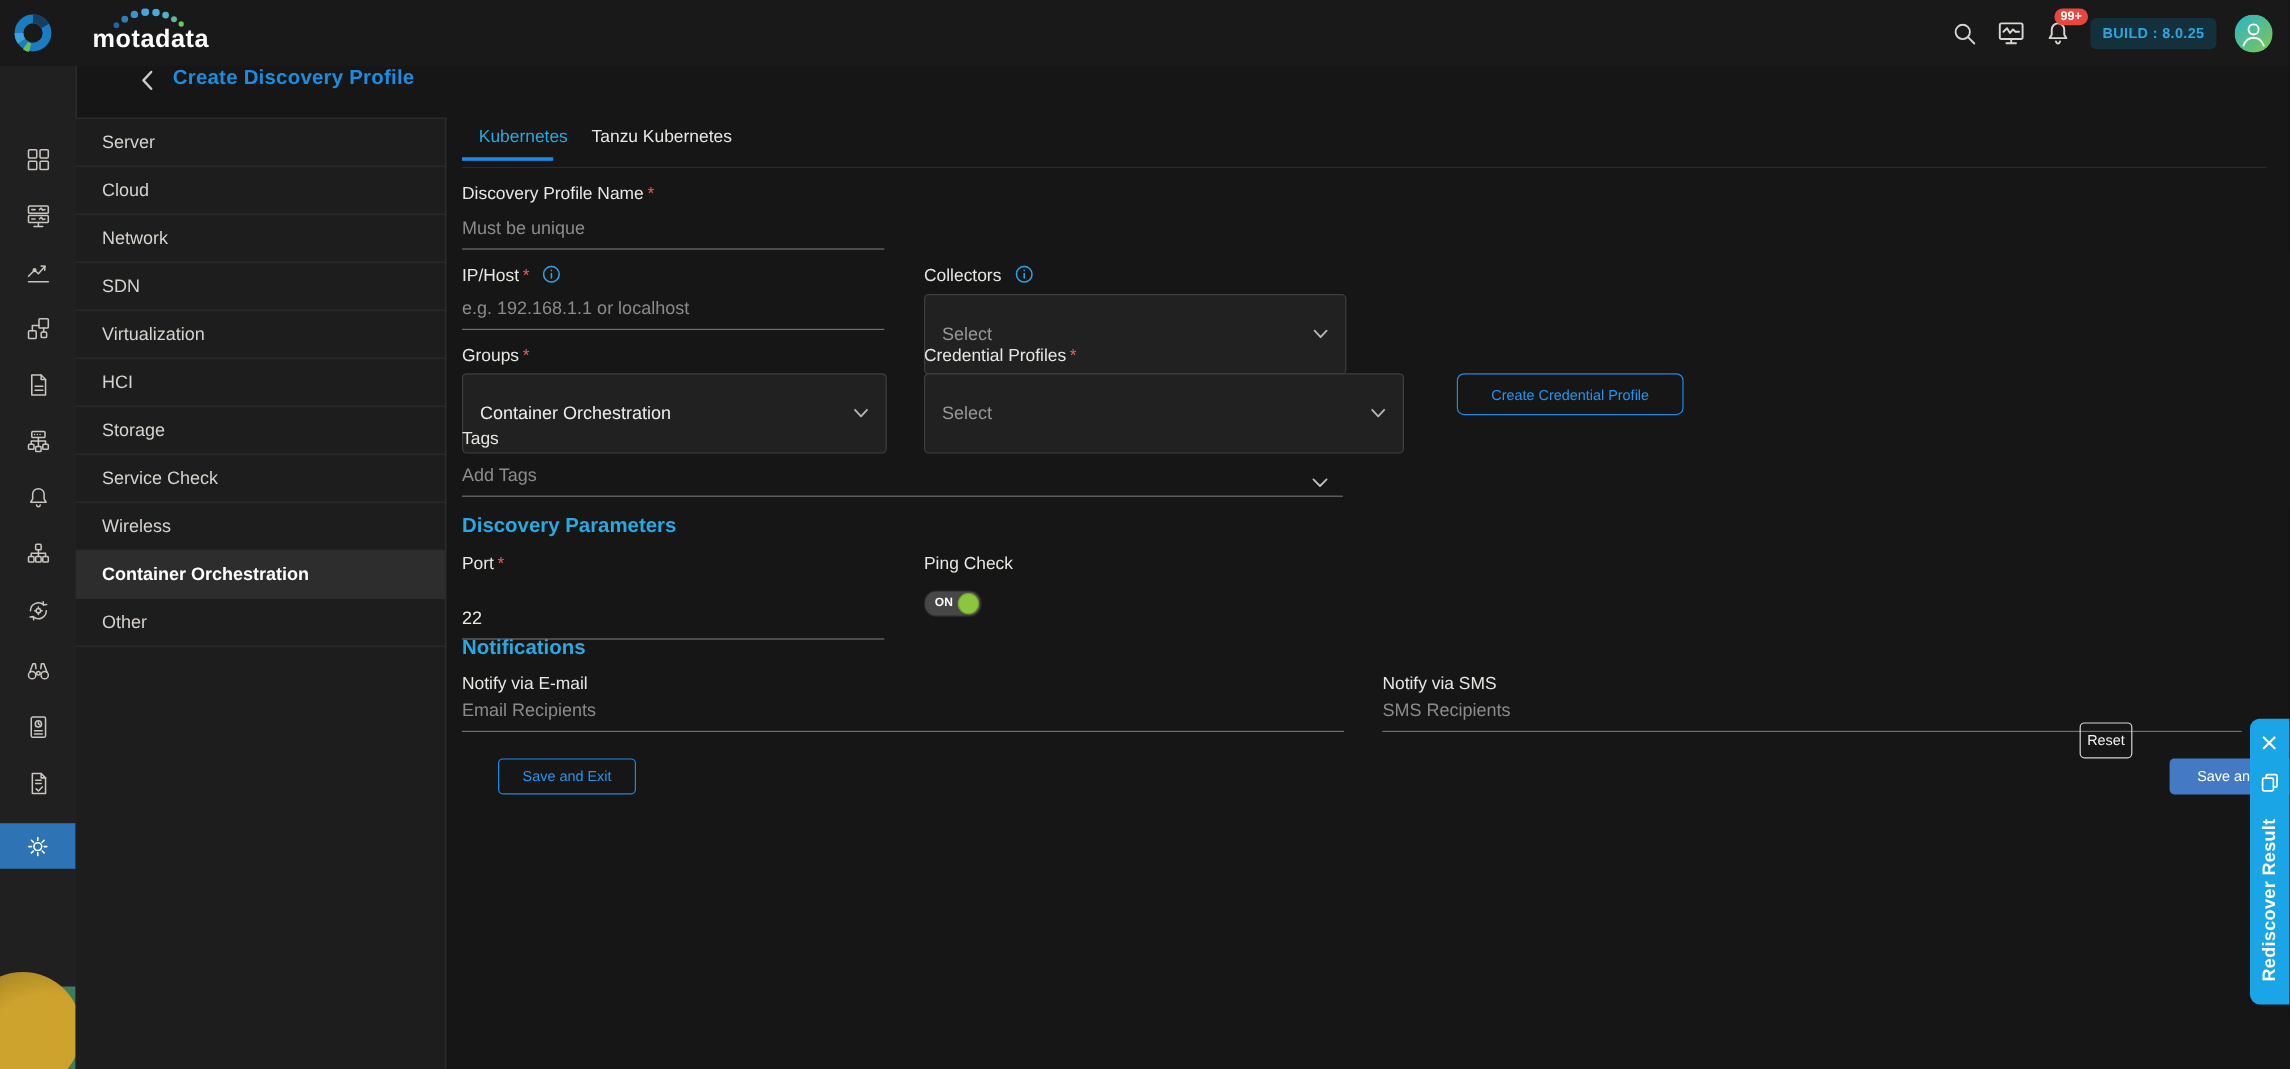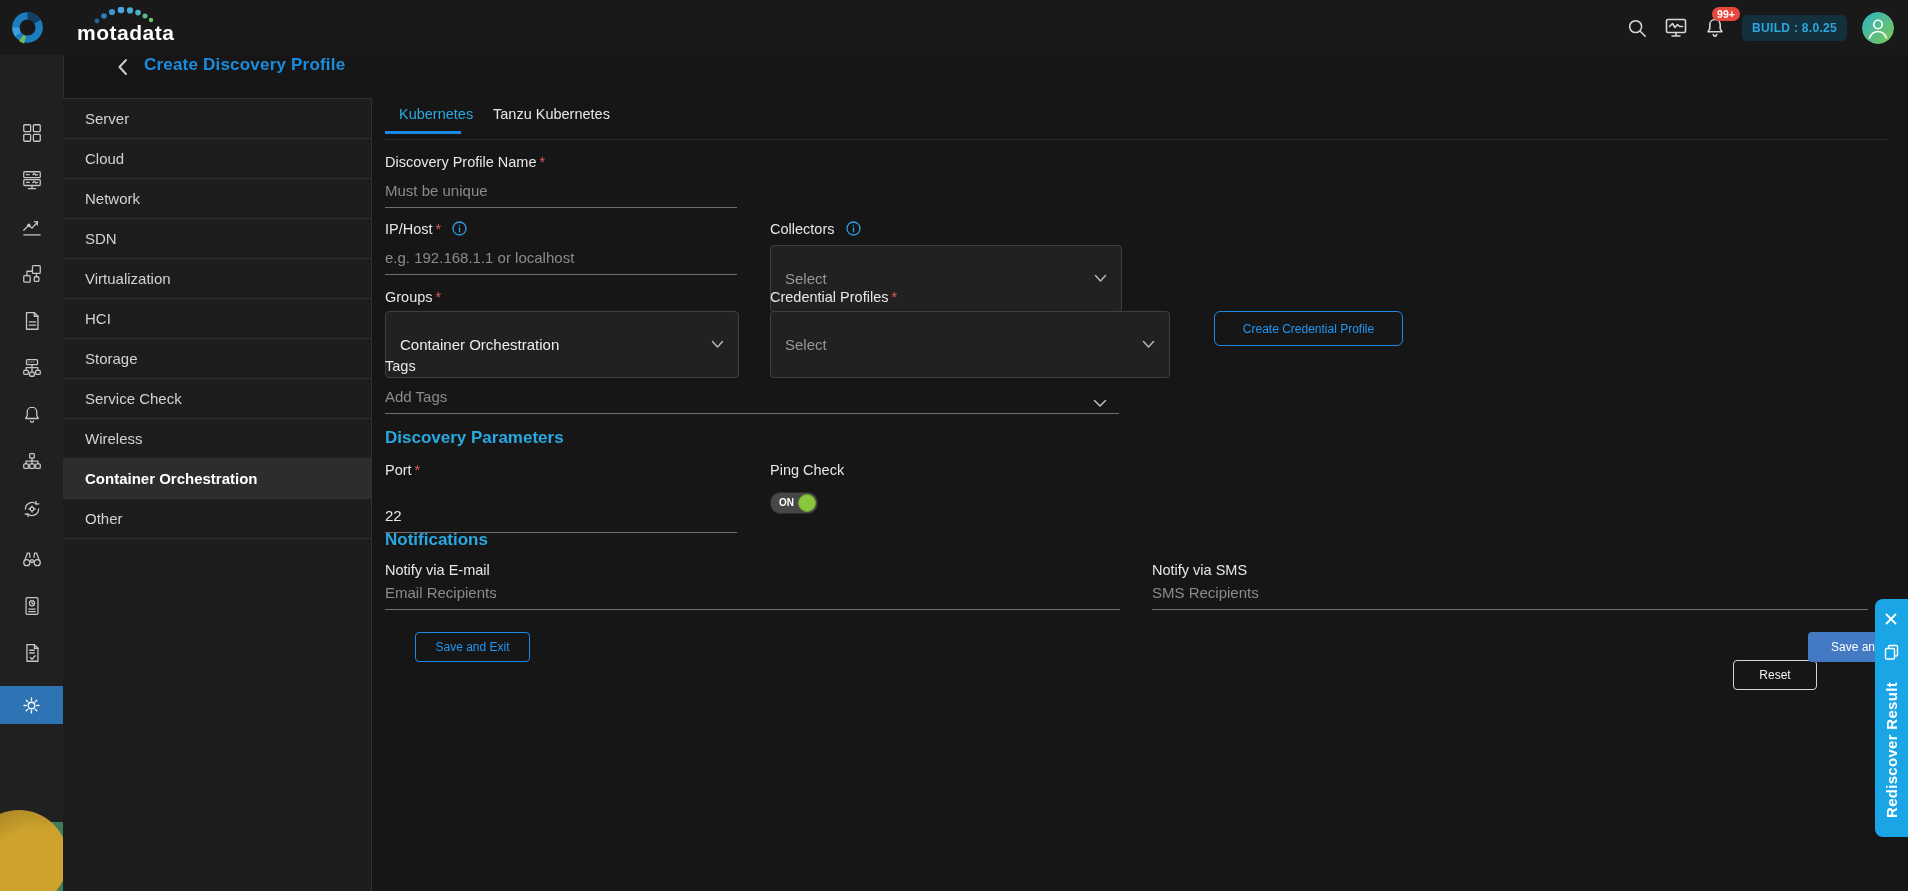--- a/index.html
+++ b/index.html
@@ -395,21 +395,21 @@
       <span class="knob"></span>
     </div>
 
     <div class="section-head" style="left:14px;top:432px">Notifications</div>
     <div class="flabel" style="left:14px;top:464px">Notify via E-mail</div>
     <input class="uinput" style="left: 14px; top: 486px; width: 735px;" placeholder="Email Recipients">
     <div class="flabel" style="left:781px;top:464px">Notify via SMS</div>
     <input class="uinput" style="left: 781px; top: 486px; width: 716px;" placeholder="SMS Recipients">
 
     <div class="btn btn-outline-blue" style="left:16px;top:534px;width:115px">Save and Exit</div>
-    <div class="btn btn-outline-gray" style="left:1334px;top:562px;width:84px">Reset</div>
+    <div class="btn btn-outline-gray" style="left:1334px;top:504px;width:44px">Reset</div>
     <div class="btn btn-filled-blue" style="left:1409px;top:534px;width:122px">Save and Run</div>
   </div>
 
   <div class="right-panel">
     <span class="rp-close">
       <svg width="16" height="16" viewBox="0 0 16 16" fill="none" stroke="#ffffff" stroke-width="1.8" stroke-linecap="round">
           <path d="M3.5 3.5l9 9M12.5 3.5l-9 9"></path>
         </svg>
     </span>
     <span class="rp-copy">

